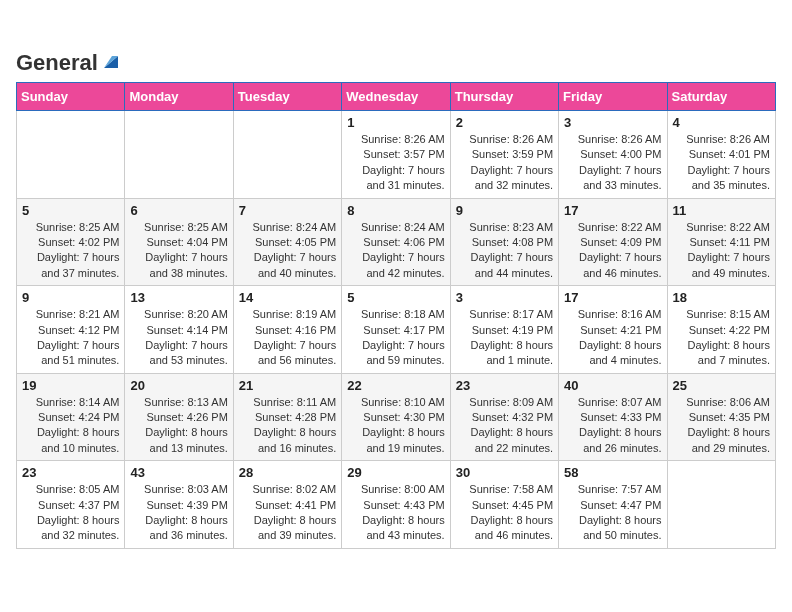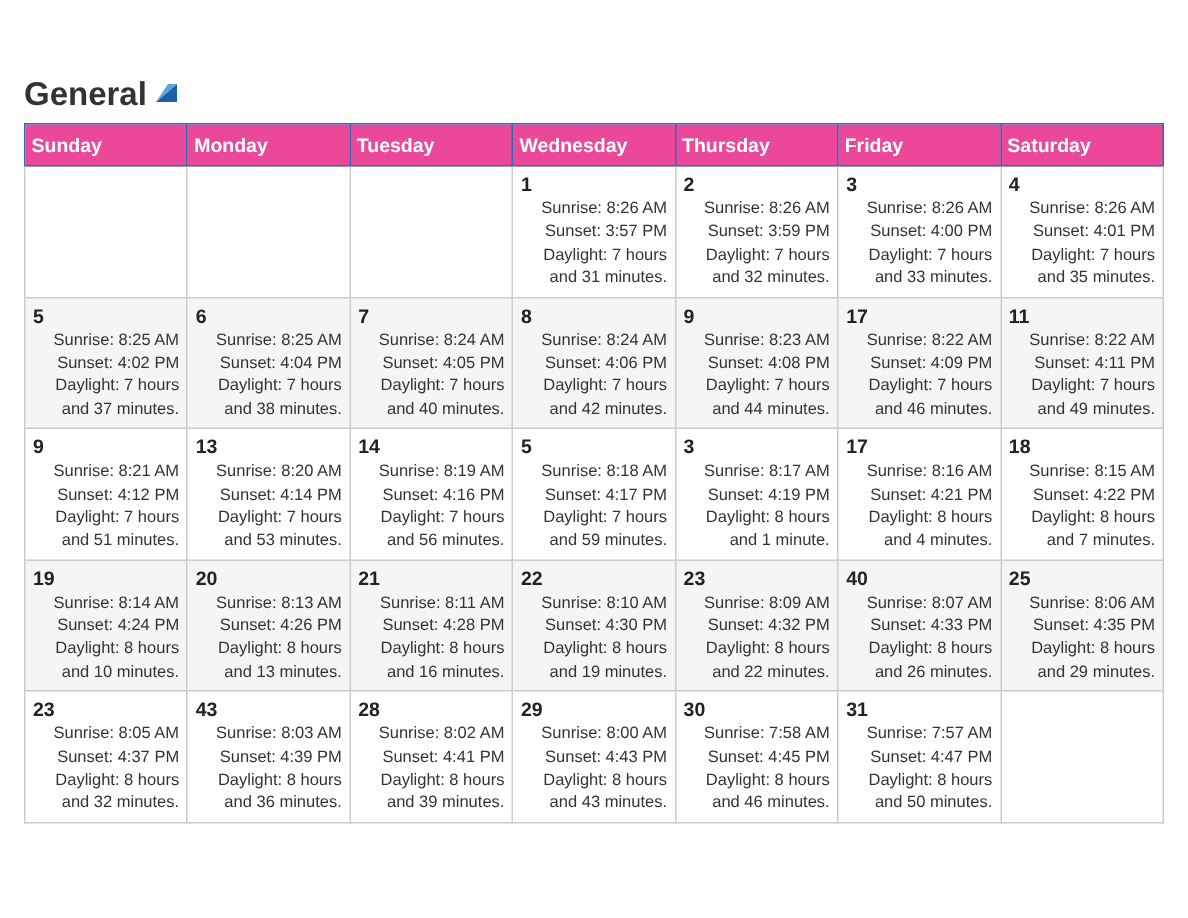--- a/index.html
+++ b/index.html
@@ -234,19 +234,19 @@
         </td>
         <td>
           <div class="day-number">29</div>
           <div class="day-info">Sunrise: 8:00 AM<br>Sunset: 4:43 PM<br>Daylight: 8 hours and 43 minutes.</div>
         </td>
         <td>
           <div class="day-number">30</div>
           <div class="day-info">Sunrise: 7:58 AM<br>Sunset: 4:45 PM<br>Daylight: 8 hours and 46 minutes.</div>
         </td>
         <td>
-          <div class="day-number">31</div>
+          <div class="day-number">58</div>
           <div class="day-info">Sunrise: 7:57 AM<br>Sunset: 4:47 PM<br>Daylight: 8 hours and 50 minutes.</div>
         </td>
         <td class="empty-cell"></td>
       </tr>
     </tbody>
 </table>
 
 </body></html>

